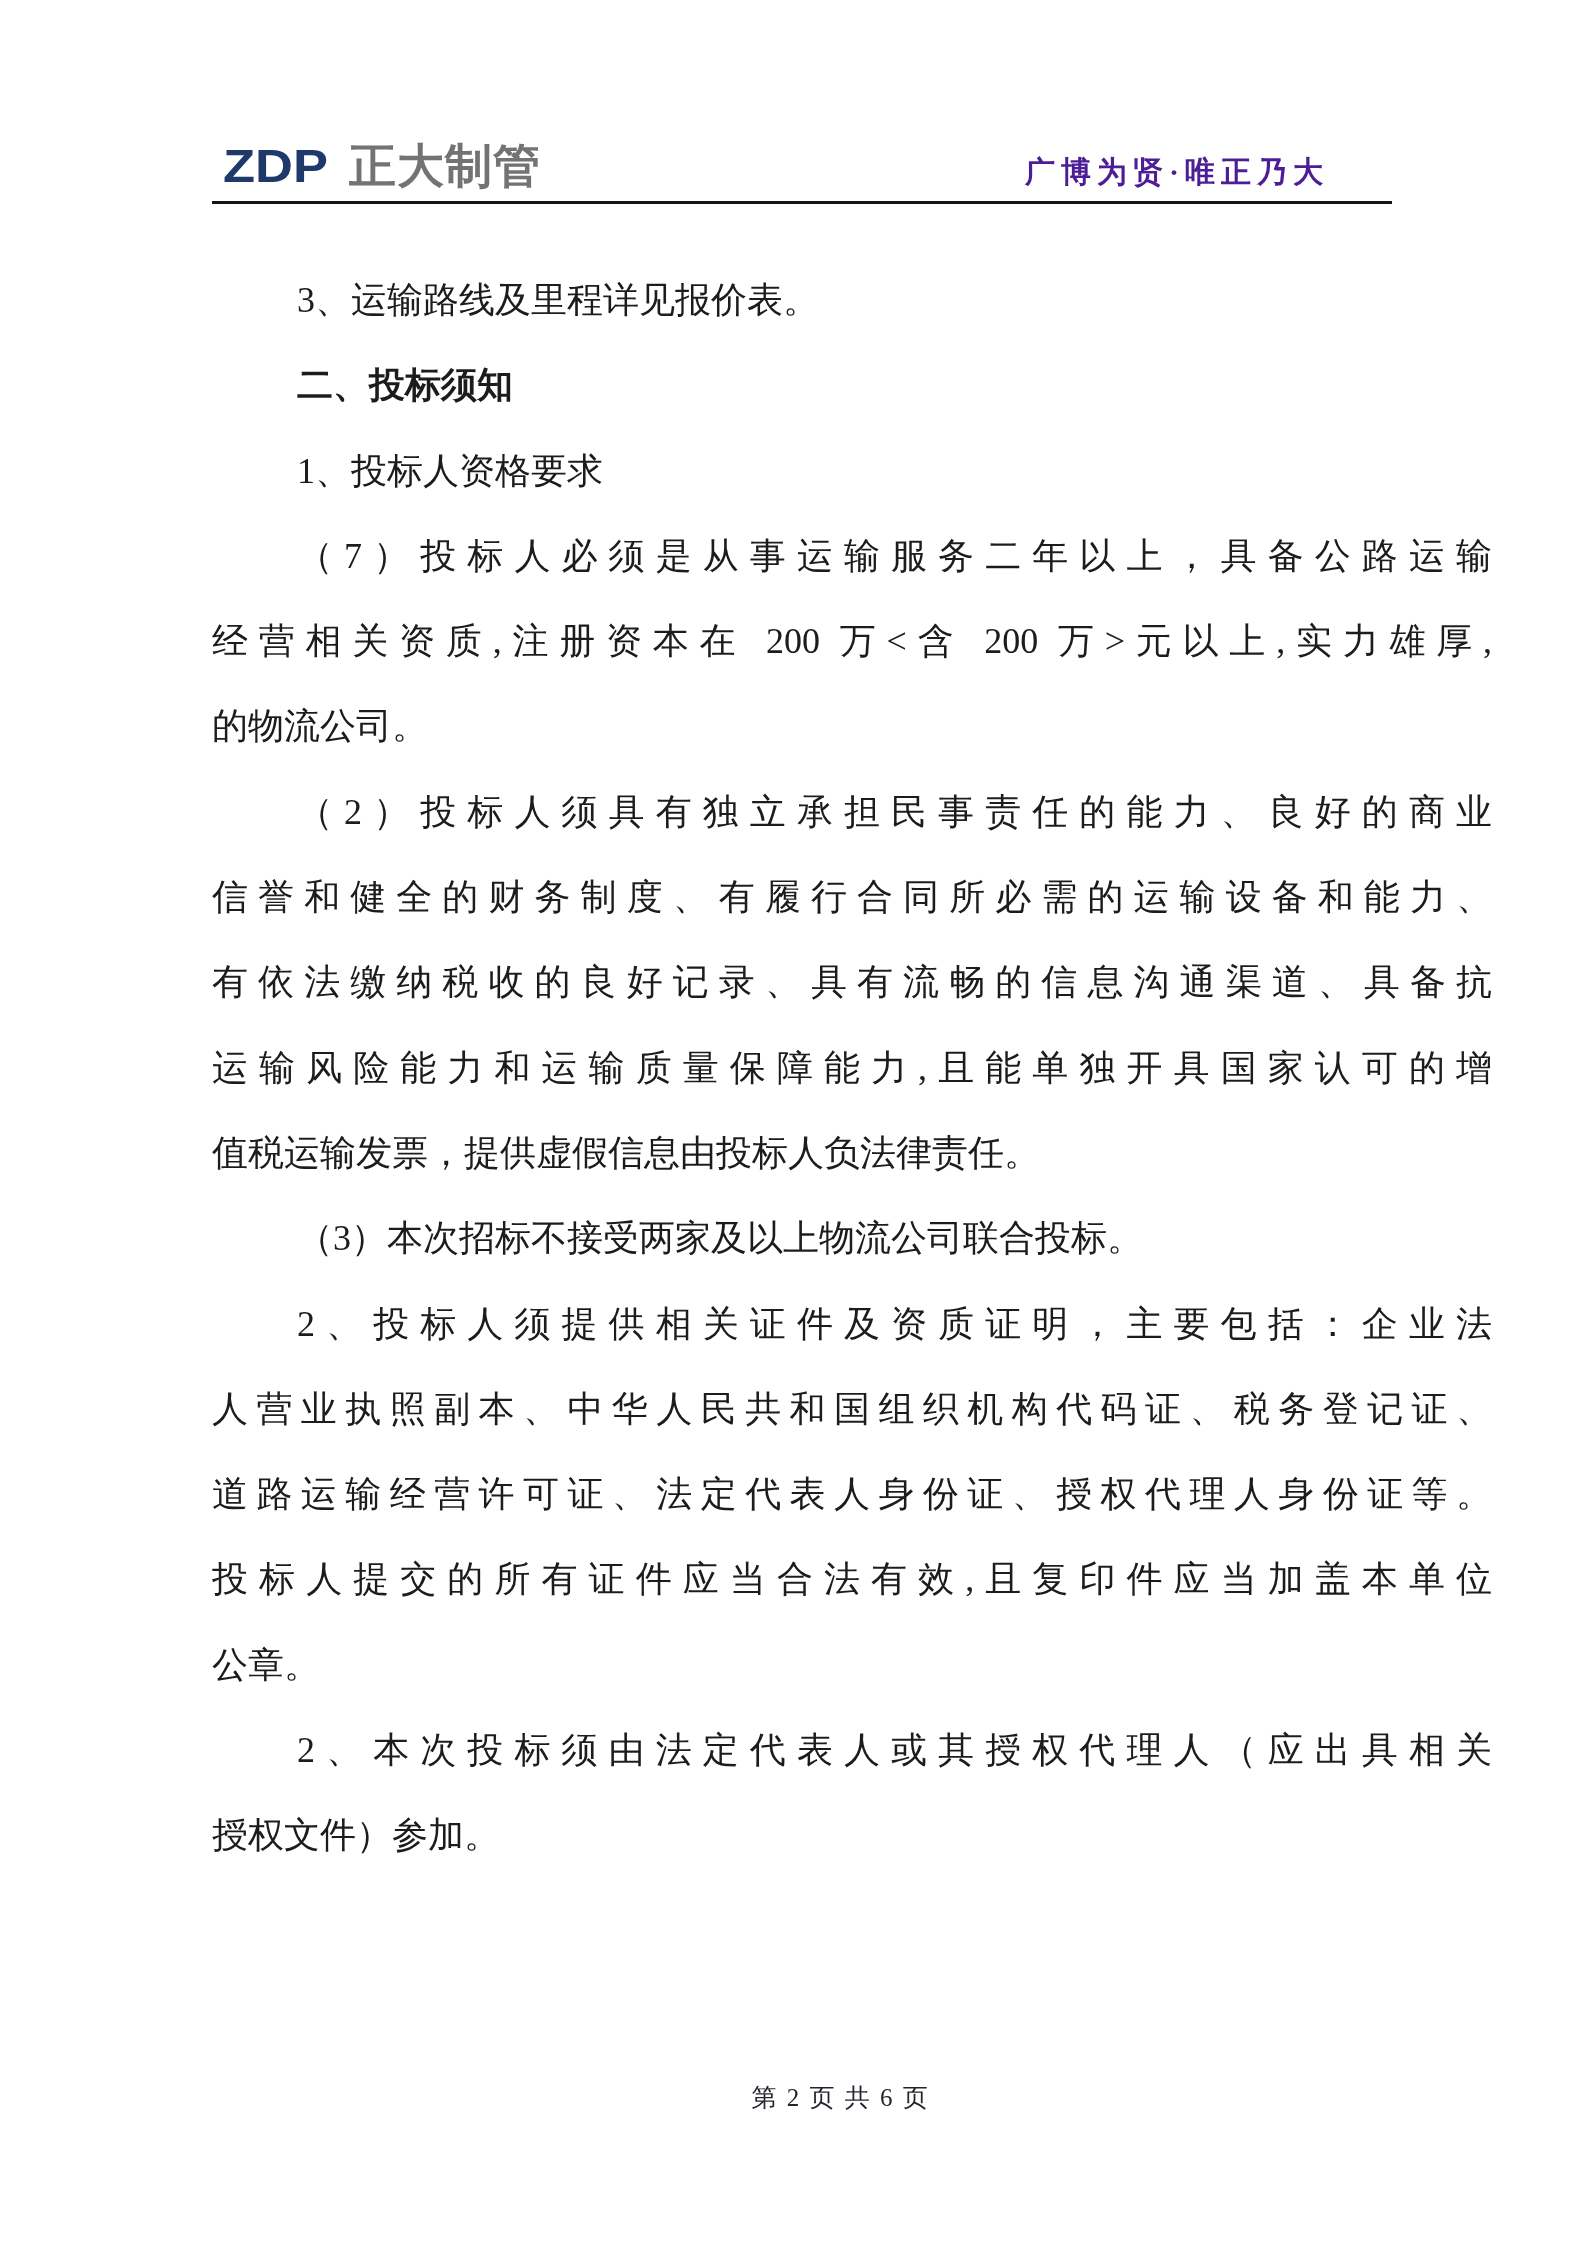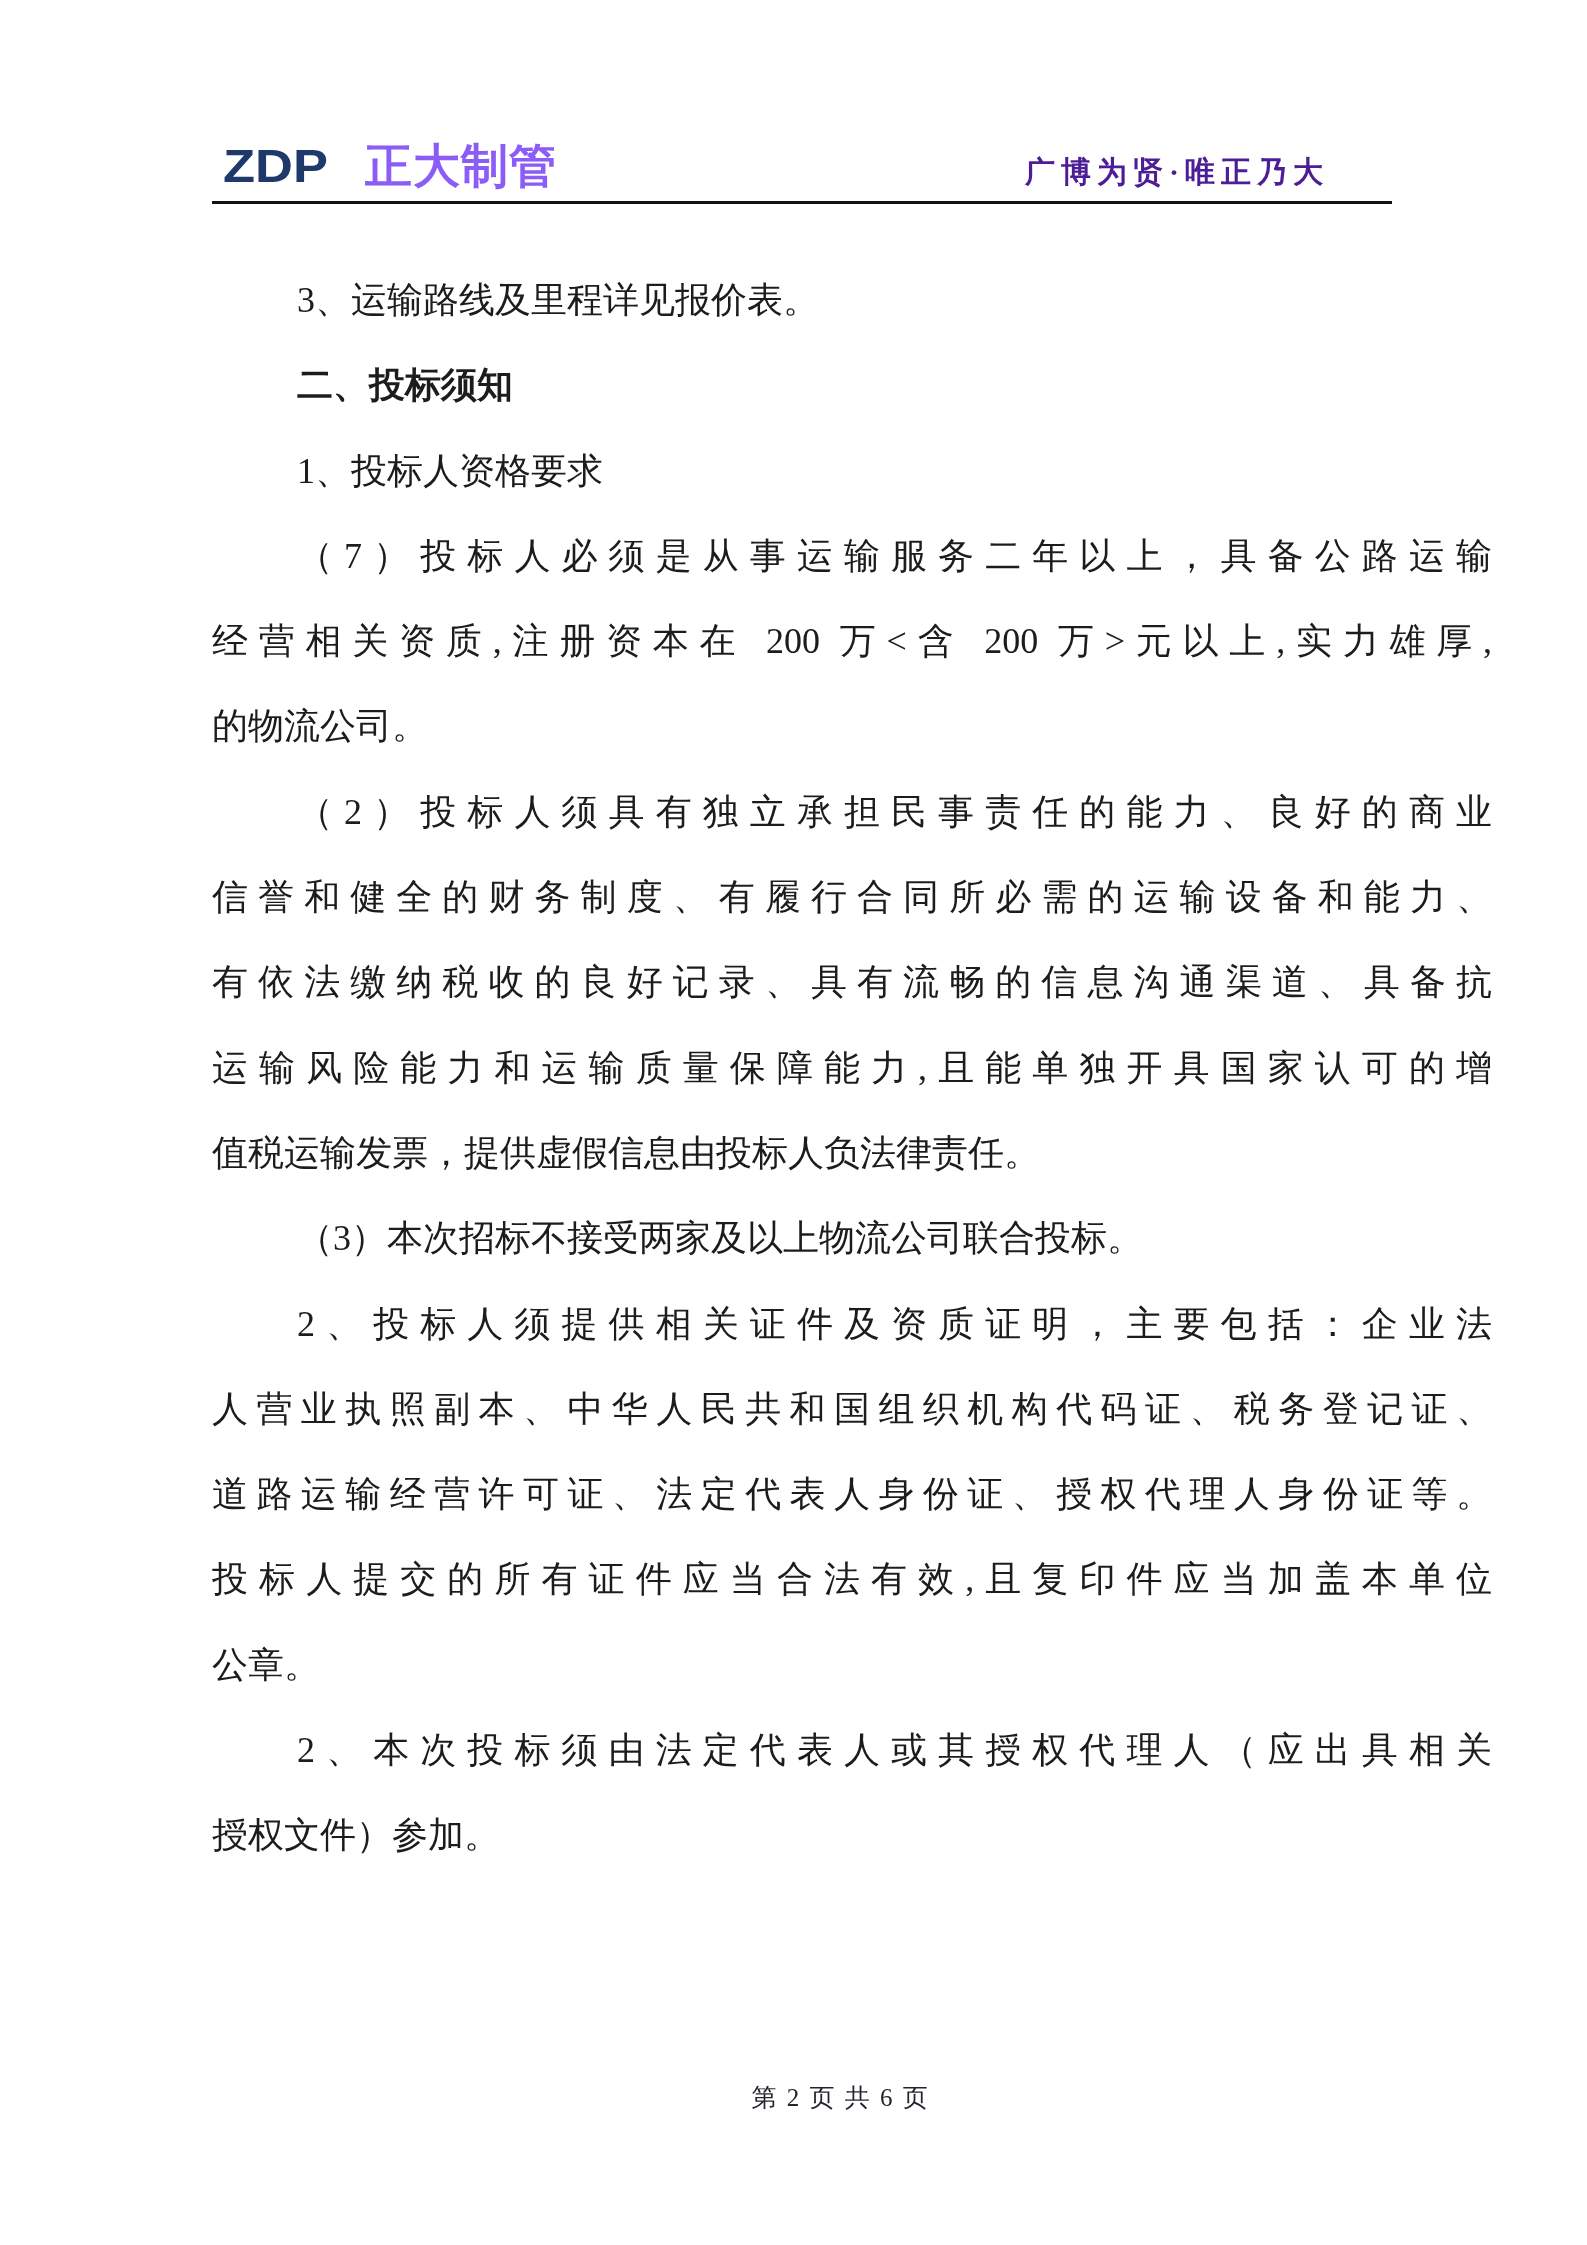--- a/index.html
+++ b/index.html
@@ -32,22 +32,22 @@
     font-size: 50px;
     letter-spacing: 0px;
     color: #20396b;
     transform: scaleY(0.92) scaleX(1.05);
     transform-origin: left center;
   }
   .logo-name {
     font-family: Liberation Mono, monospace;
     font-weight: 700;
     font-size: 47px;
-    color: #8b5cf6;
-    margin-left: 42px;
+    color: #737373;
+    margin-left: 26px;
     letter-spacing: 1px;
   }
   .header-slogan {
     position: absolute;
     right: 258px;
     top: 153px;
     height: 38px;
     line-height: 38px;
     font-family: "Liberation Serif", "DejaVu Serif", serif;
     font-weight: 700;

